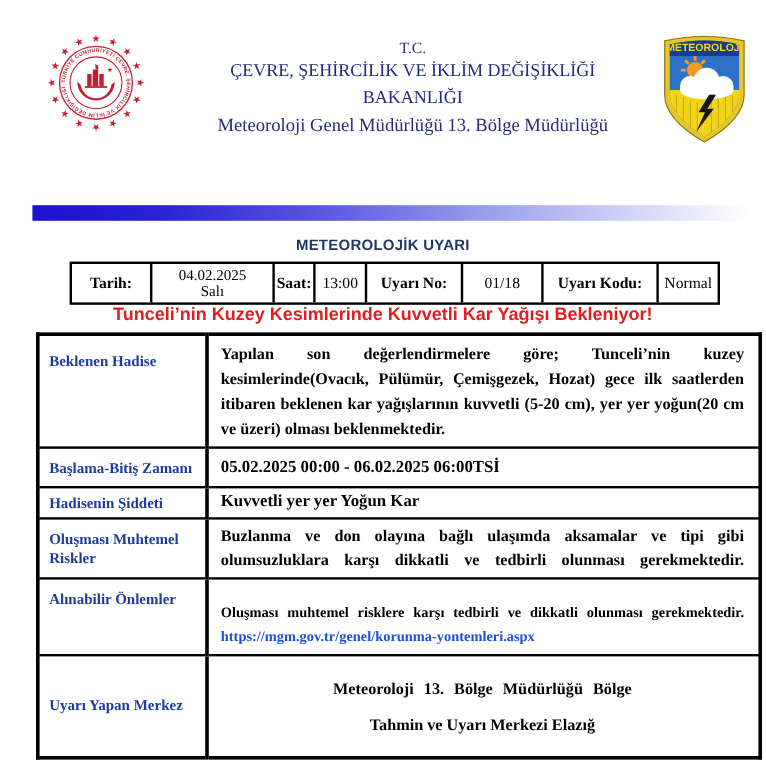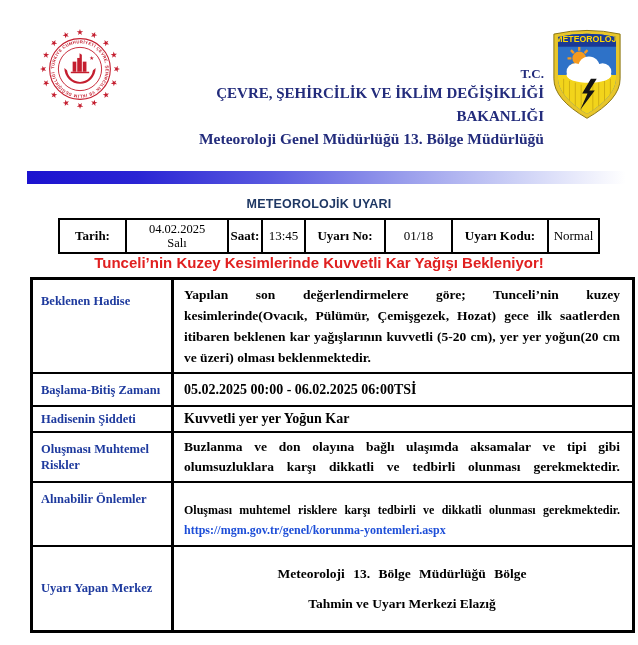--- a/index.html
+++ b/index.html
@@ -2,22 +2,22 @@
 <html><head>
 <meta charset="utf-8">
 <style>
   html,body{margin:0;padding:0;background:#fff;}
   .page{position:relative;width:638px;height:645px;background:#ffffff;overflow:hidden;
         font-family:"Liberation Serif",serif;}
 
   
   .seal{position:absolute;left:34px;top:23px;width:92px;height:92px;}
   .shield{position:absolute;left:550px;top:28px;width:74px;height:92px;}
-  .header-text{position:absolute;left:144px;top:31px;width:400px;text-align:right;
-               color:#232c7c;font-weight:bold;margin-top:34px;}
+  .header-text{position:absolute;left:144px;top:31px;width:400px;text-align:center;
+               color:#232c7c;font-weight:normal;}
   .ht-tc{font-size:13px;line-height:17px;}
   .ht-l1{font-size:15px;line-height:23px;}
   .ht-l2{font-size:15px;line-height:22px;}
   .ht-l3{font-size:15.5px;line-height:23px;}
 
   
   .grad-bar{position:absolute;left:27px;top:171px;width:611px;height:13px;
             background:linear-gradient(90deg,#1b12cf 0%,#2a24d4 18%,#5a5ae0 40%,
                        #9a9eec 62%,#ccd0f6 80%,#ffffff 98%);}
 
@@ -208,21 +208,21 @@
 
   <div class="info-table">
     <div class="info-cell lab ic-tarih">Tarih:</div>
     <div class="info-cell ic-tarihval">
       <div>
         <div>04.02.2025</div>
         <div>Salı</div>
       </div>
     </div>
     <div class="info-cell lab ic-saat">Saat:</div>
-    <div class="info-cell ic-saatval">13:45</div>
+    <div class="info-cell ic-saatval">13:00</div>
     <div class="info-cell lab ic-uyarino">Uyarı No:</div>
     <div class="info-cell ic-uyarinoval">01/18</div>
     <div class="info-cell lab ic-kodu">Uyarı Kodu:</div>
     <div class="info-cell last ic-koduval">Normal</div>
   </div>
 
   <div class="alert-title">Tunceli’nin Kuzey Kesimlerinde Kuvvetli Kar Yağışı Bekleniyor!</div>
 
   <table class="detail-table">
     <colgroup>

